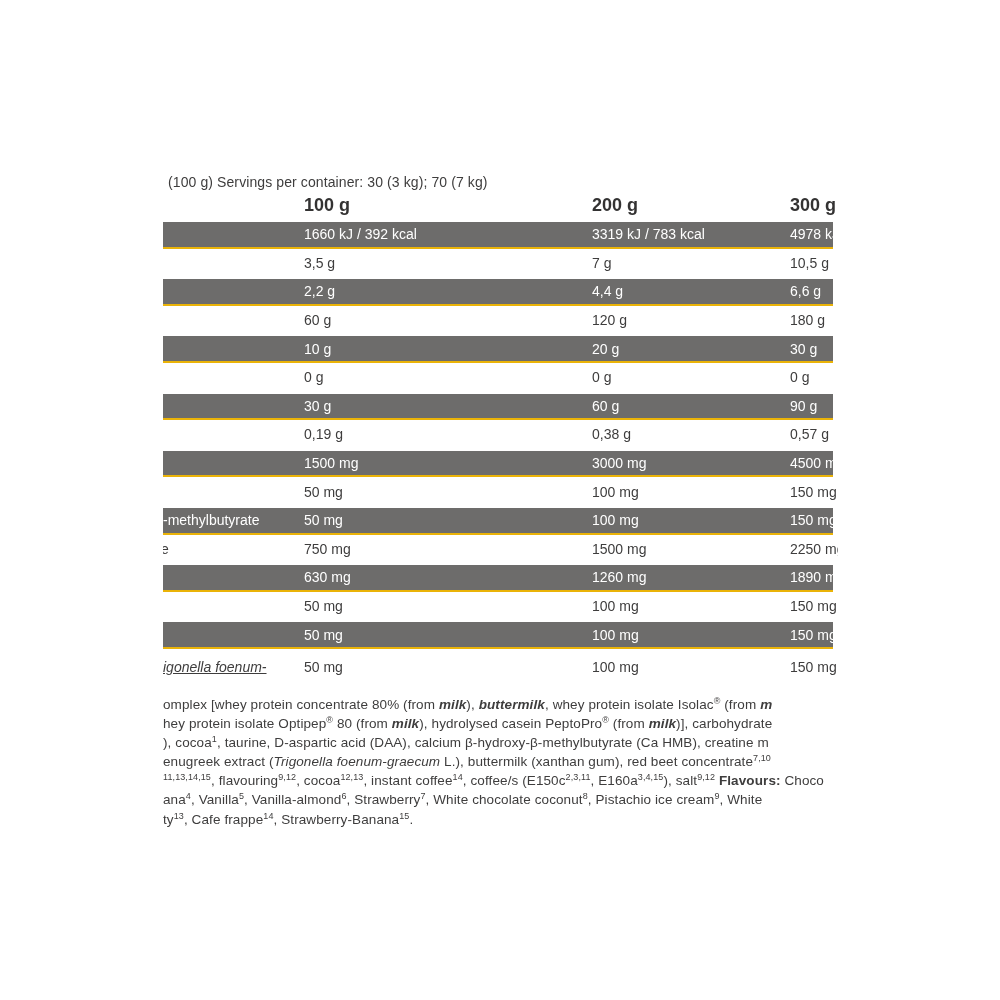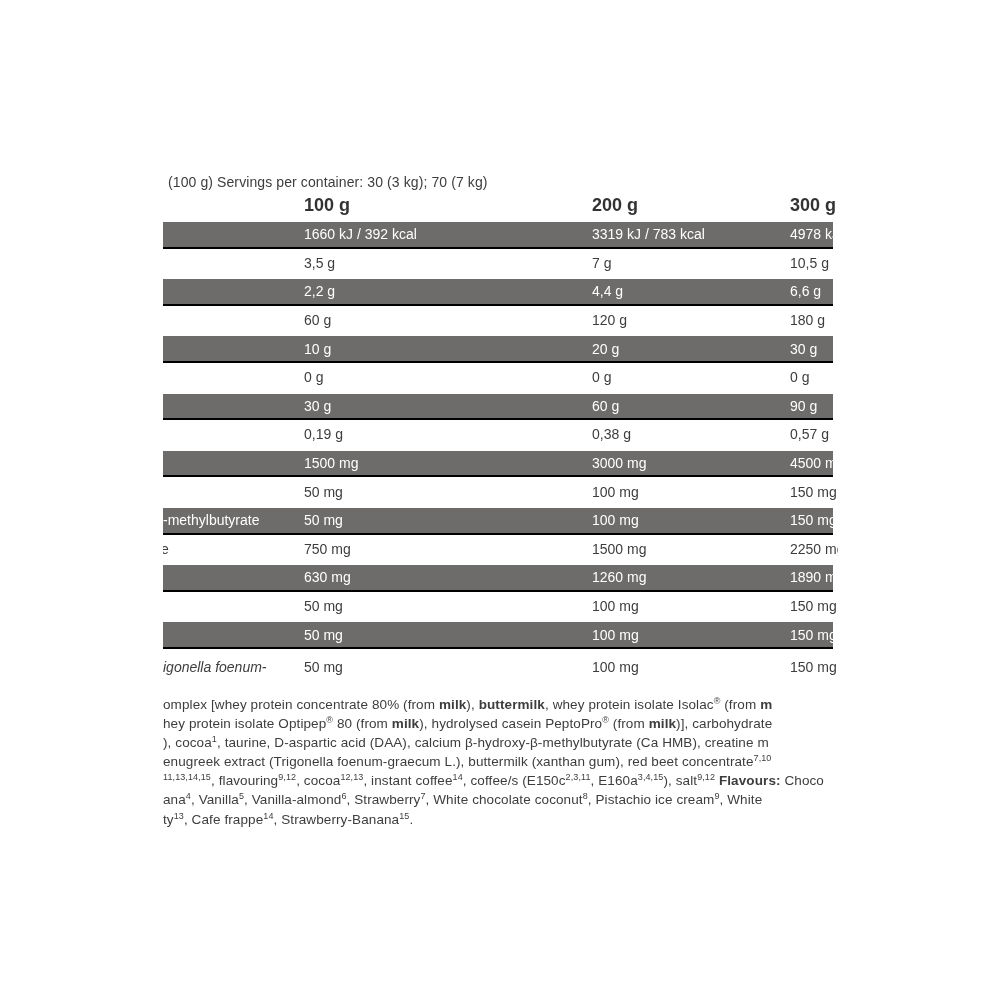--- a/index.html
+++ b/index.html
@@ -17,37 +17,37 @@
   .thead .col{
     position:absolute;top:0;font-weight:bold;font-size:18px;color:#333232;white-space:nowrap;
   }
   .rows{position:absolute;top:220px;left:0;width:676px;}
   .row{
     position:relative;height:28.6px;width:675px;overflow:hidden;box-sizing:border-box;
     font-size:14px;color:var(--text,#3e3d3d);
   }
   .row.shaded{
     width:670px;background:var(--shade,#6d6c6b);color:#ffffff;
-    border-top:2px solid #ffffff;border-bottom:2px solid #000000;
+    border-top:2px solid #ffffff;border-bottom:2px solid #eab308;
   }
   .row.tall{height:37px;}
   .cell{position:absolute;top:50%;transform:translateY(-50%);white-space:nowrap;}
   .c0{left:0;}
   .c1{left:141px;}
   .c2{left:381px;margin-left:48px;}
   .c3{left:627px;}
-  .lbl-italic{font-style:italic;}
+  .lbl-italic{font-style:italic;text-decoration:underline;}
   .lbl-cut{margin-left:-6px;}
   .ingredients{position:absolute;top:695px;left:0;width:676px;color:#3e3d3d;}
   .iline{
     white-space:nowrap;overflow:hidden;height:19.1px;line-height:19.1px;
     font-size:13.5px;letter-spacing:.1px;
   }
   .iline .b{font-weight:bold;}
-  .iline .i{}
+  .iline .i{font-style:italic;}
   .iline sup{font-size:9px;line-height:0;}
 </style>
 </head>
 <body style="--shade: #6d6c6b; --text: #3e3d3d;">
 
 <div class="sheet">
   <div class="note">(100 g) Servings per container: 30 (3 kg); 70 (7 kg)</div>
   <div class="thead" id="thead">
       <div class="col c1">100 g</div>
       <div class="col c2">200 g</div>

